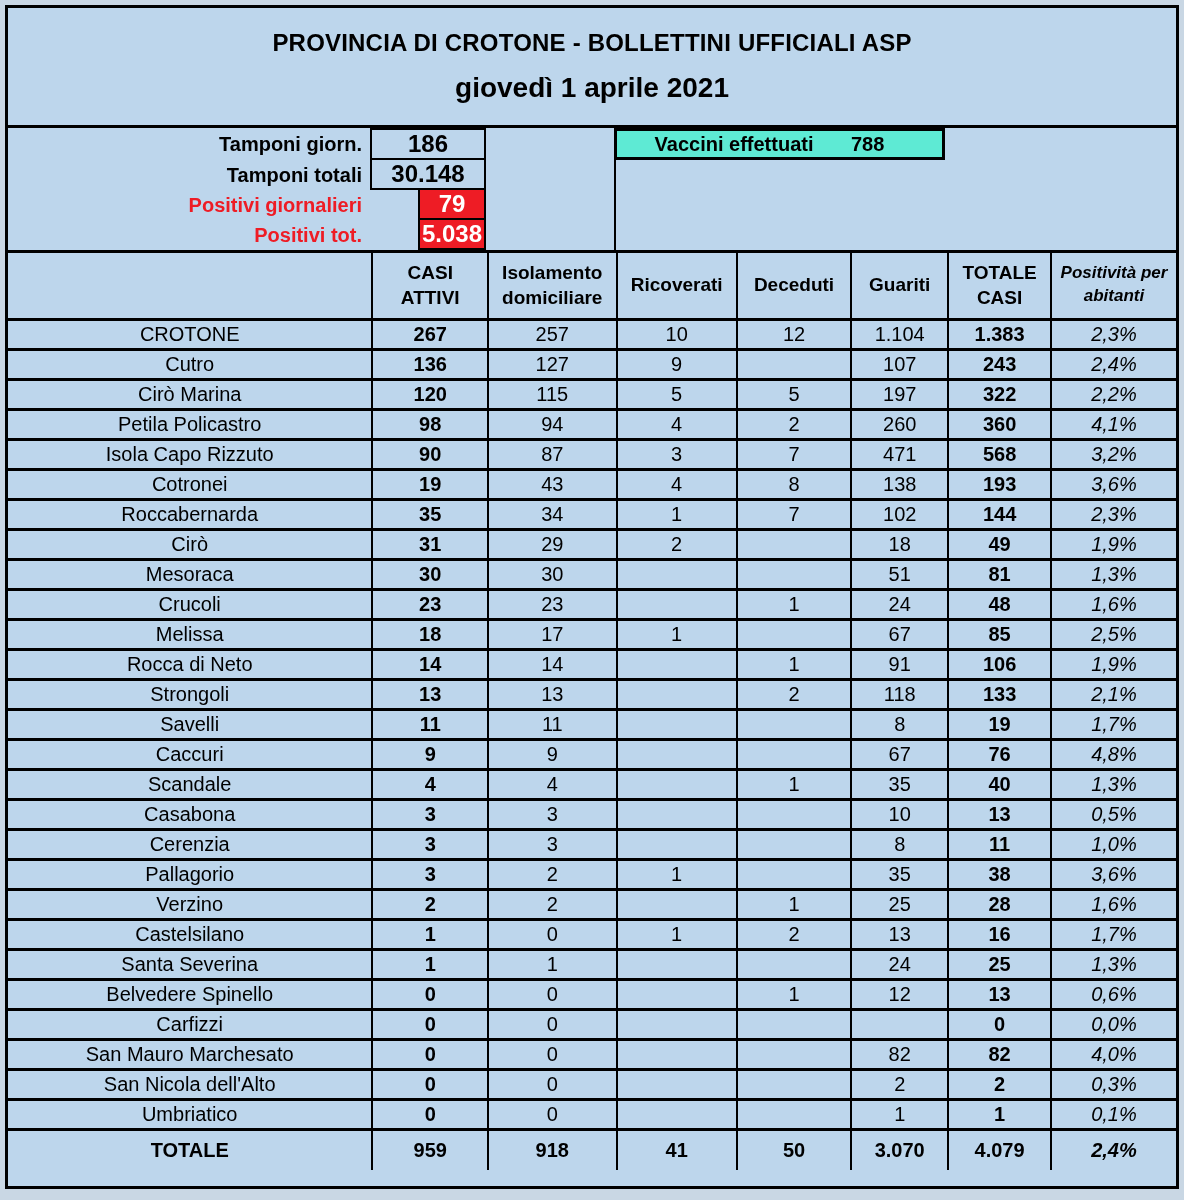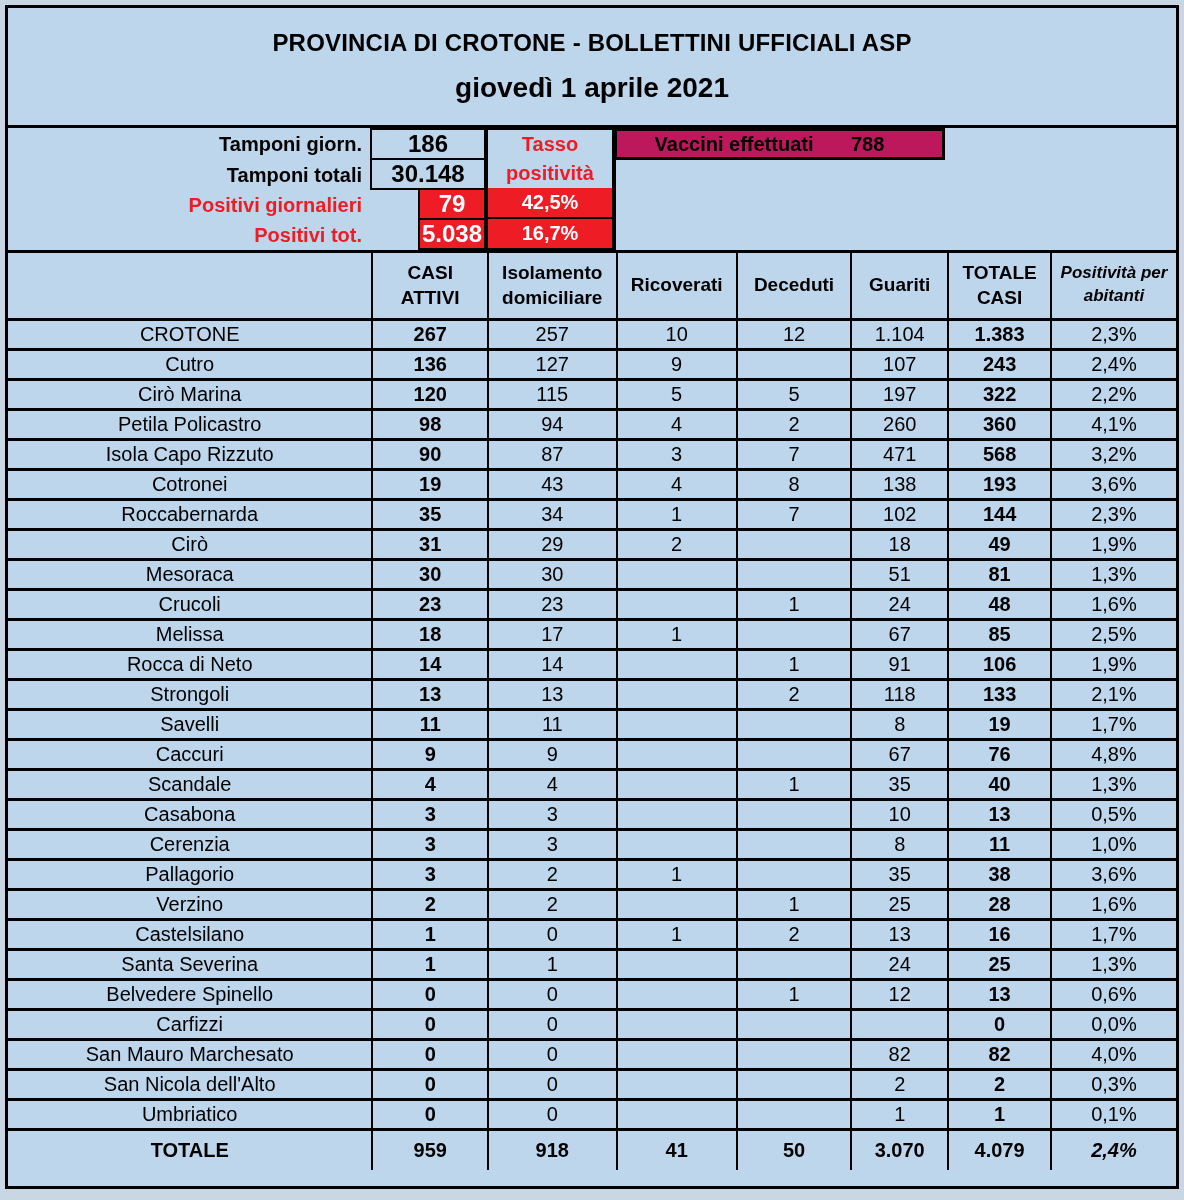--- a/index.html
+++ b/index.html
@@ -63,21 +63,21 @@
   }
   .tasso-val {
     flex: 1 0 0;
     background: #ee1c25; color: #fff;
     font-weight: bold; font-size: 20px;
     display: flex; align-items: center; justify-content: center;
   }
   .tasso-val.second { border-top: 2px solid #000; }
   .vaccini-box {
     grid-column: 4; grid-row: 1;
-    background: #be185d;
+    background: #5eead4;
     border: 3px solid #000;
     display: flex; align-items: center;
     font-weight: bold; font-size: 20px;
   }
   .vaccini-label { flex: 0 0 72%; text-align: center; }
   .vaccini-value { flex: 1; text-align: left; }
   .stats-divider { grid-column: 4; grid-row: 2 / 5; border-left: 2px solid #000; }
   
   .table-wrap { border-top: 3px solid #000; }
   table {
@@ -93,21 +93,21 @@
     border: 2px solid #000;
     border-top-width: 3px; border-bottom-width: 3px;
     text-align: center; vertical-align: middle;
     overflow: hidden;
   }
   thead th { height: 66px; font-size: 19px; font-weight: bold; line-height: 1.35; padding: 2px 4px; }
   thead th.c7 { font-size: 17px; font-style: italic; }
   tbody td { height: 30px; font-size: 20px; padding: 0 2px; }
   td.c0 { font-weight: normal; }
   td.c1, td.c6 { font-weight: bold; }
-  td.c7 { }
+  td.c7 { font-style: italic; }
   tr.total-row td { height: 41px; font-weight: bold; }
   tr.total-row td.c7 { font-style: italic; }
 </style>
 </head>
 <body>
 
 <div class="frame">
 
   <div class="title-block">
     <div class="main-title">PROVINCIA DI CROTONE - BOLLETTINI UFFICIALI ASP</div>
@@ -118,28 +118,20 @@
     <div class="stat-label" style="grid-row:1">Tamponi giorn.</div>
     <div class="stat-label" style="grid-row:2">Tamponi totali</div>
     <div class="stat-label red" style="grid-row:3">Positivi giornalieri</div>
     <div class="stat-label red" style="grid-row:4">Positivi tot.</div>
 
     <div class="stat-val" style="grid-row:1">186</div>
     <div class="stat-val overlap" style="grid-row:2">30.148</div>
     <div class="stat-val overlap red-cell" style="grid-row:3">79</div>
     <div class="stat-val overlap red-cell" style="grid-row:4">5.038</div>
 
-    <div class="tasso-box">
-      <div class="tasso-title">
-        <span>Tasso</span>
-        <span>positività</span>
-      </div>
-      <div class="tasso-val">42,5%</div>
-      <div class="tasso-val second">16,7%</div>
-    </div>
 
     <div class="vaccini-box">
       <span class="vaccini-label">Vaccini effettuati</span>
       <span class="vaccini-value">788</span>
     </div>
     <div class="stats-divider"></div>
   </div>
 
   <div class="table-wrap">
     <table>

